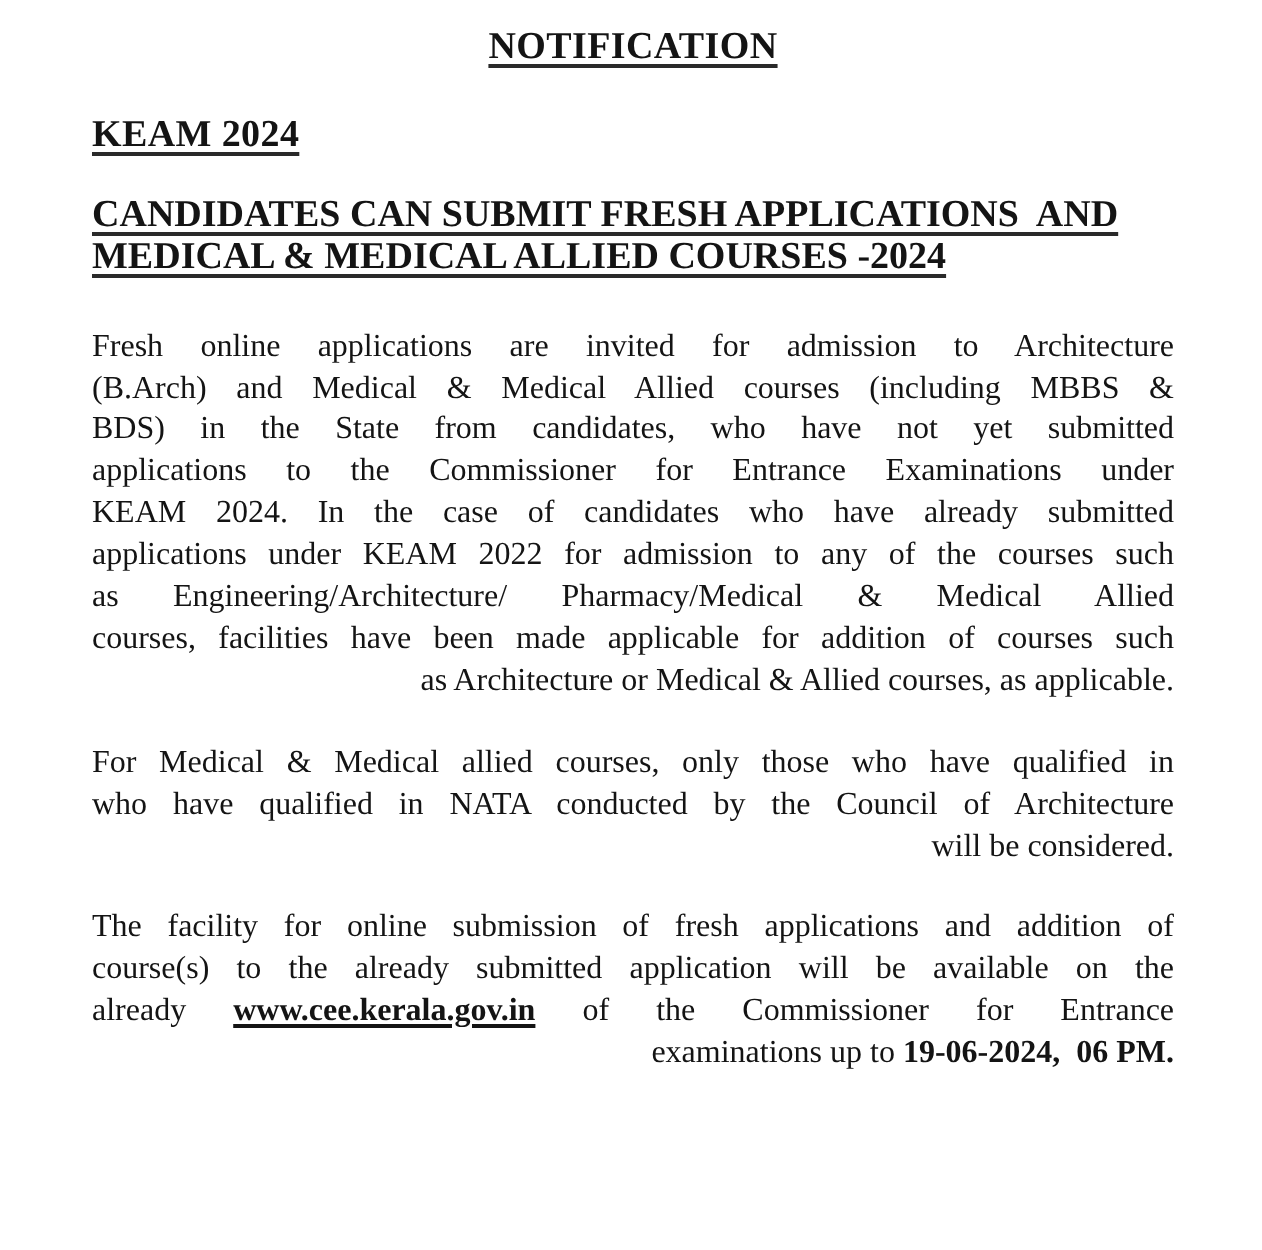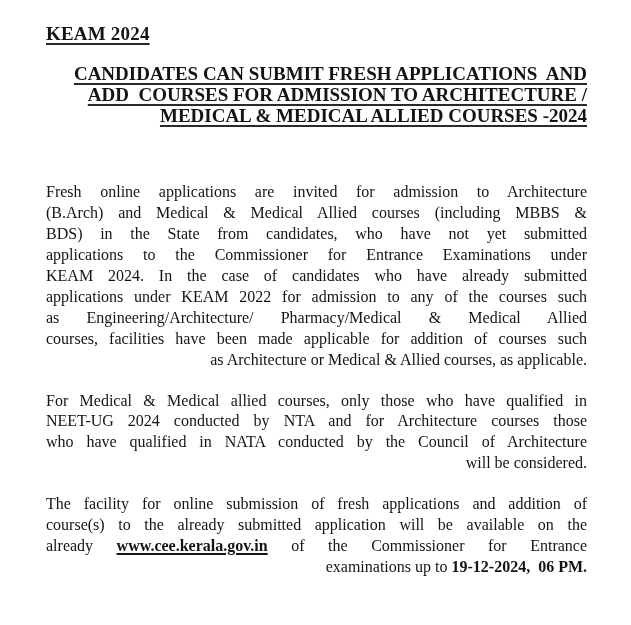--- a/index.html
+++ b/index.html
@@ -39,31 +39,31 @@
   .u {
     text-decoration: underline;
     text-decoration-thickness: 2px;
     text-underline-offset: 3px;
     text-decoration-color: #2a2a2a;
   }
   .heading {
     margin-top: 20px;
   }
   .hline {
-    text-align: right;
+    text-align: left;
     font-weight: bold;
     font-size: 19px;
     line-height: 20.8px;
     white-space: pre-wrap;
   }
   .para {
     font-size: 16px;
     line-height: 20.9px;
   }
-  .para.p1 { margin-top: 56px; }
+  .para.p1 { margin-top: 24px; }
   .para.p2 { margin-top: 20px; }
   .para.p3 { margin-top: 20px; }
   .jline {
     text-align: justify;
     text-align-last: justify;
   }
   .lline {
     text-align: right;
   }
   .link {
@@ -75,48 +75,47 @@
     cursor: pointer;
   }
   .b { font-weight: bold; }
   .pre { white-space: pre-wrap; }
 </style>
 </head>
 <body>
 
 <div class="page">
 
+  <div class="doc-title u">NOTIFICATION</div>
 
   <div class="doc-subtitle u">KEAM 2024</div>
 
   <div class="heading">
     <div class="hline u">CANDIDATES CAN SUBMIT FRESH APPLICATIONS  AND</div>
-    <div class="hline u">ADD  COURSES FOR ADMISSION TO ARCHITECTURE /</div>
     <div class="hline u">MEDICAL &amp; MEDICAL ALLIED COURSES -2024</div>
   </div>
 
   <div class="para p1">
     <div class="jline">Fresh online applications are invited for admission to Architecture</div>
     <div class="jline">(B.Arch) and Medical &amp; Medical Allied courses (including MBBS &amp;</div>
     <div class="jline">BDS) in the State from candidates, who have not yet submitted</div>
     <div class="jline">applications to the Commissioner for Entrance Examinations under</div>
     <div class="jline">KEAM 2024. In the case of candidates who have already submitted</div>
     <div class="jline">applications under KEAM 2022 for admission to any of the courses such</div>
     <div class="jline">as Engineering/Architecture/ Pharmacy/Medical &amp; Medical Allied</div>
     <div class="jline">courses, facilities have been made applicable for addition of courses such</div>
     <div class="lline">as Architecture or Medical &amp; Allied courses, as applicable.</div>
   </div>
 
   <div class="para p2">
     <div class="jline">For Medical &amp; Medical allied courses, only those who have qualified in</div>
-    <div class="jline">NEET-UG 2024 conducted by NTA and for Architecture courses those</div>
     <div class="jline">who have qualified in NATA conducted by the Council of Architecture</div>
     <div class="lline">will be considered.</div>
   </div>
 
   <div class="para p3">
     <div class="jline">The facility for online submission of fresh applications and addition of</div>
     <div class="jline">course(s) to the already submitted application will be available on the</div>
     <div class="jline"><span>already</span> <a class="link">www.cee.kerala.gov.in</a> <span>of the Commissioner for Entrance</span></div>
-    <div class="lline"><span>examinations up to</span> <span class="b pre">19-12-2024,  06 PM.</span></div>
+    <div class="lline"><span>examinations up to</span> <span class="b pre">19-06-2024,  06 PM.</span></div>
   </div>
 
 </div>
 
 </body></html>

